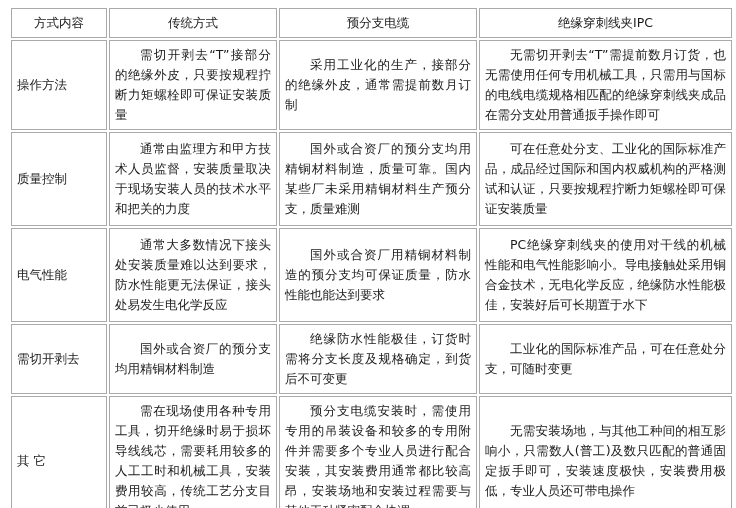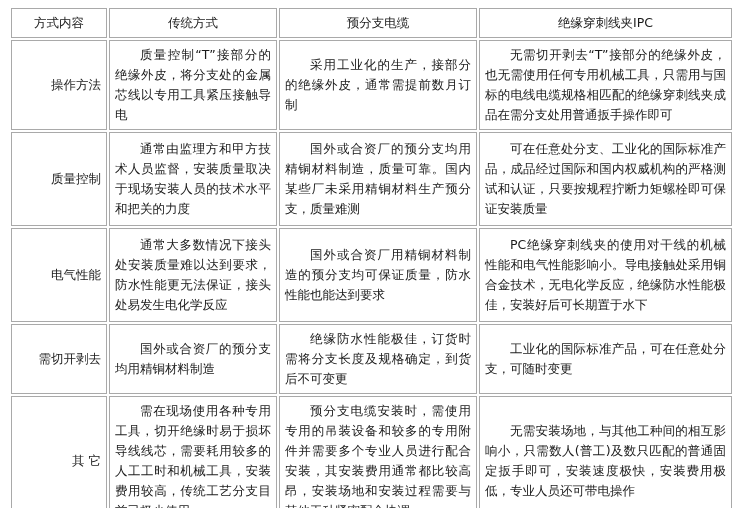--- a/index.html
+++ b/index.html
@@ -45,21 +45,21 @@
   col.c2 { width: 168px; }
   col.c3 { width: 198px; }
   col.c4 { width: 253px; }
 
   thead th {
     text-align: center;
     height: 28px;
     padding: 2px 4px;
   }
   td.label {
-    text-align: right;
+    text-align: left;
     white-space: nowrap;
   }
   td.body {
     text-align: justify;
     text-align-last: left;
     text-indent: 2em;
     word-break: break-all;
   }
   
   tr.r1 td { height: 86px; }
@@ -83,23 +83,23 @@
       <tr>
         <th>方式内容</th>
         <th>传统方式</th>
         <th>预分支电缆</th>
         <th>绝缘穿刺线夹IPC</th>
       </tr>
     </thead>
     <tbody>
       <tr class="r1">
         <td class="label">操作方法</td>
-        <td class="body">质量控制“T”接部分的绝缘外皮，将分支处的金属芯线以专用工具紧压接触导电</td>
+        <td class="body">需切开剥去“T”接部分的绝缘外皮，只要按规程拧断力矩螺栓即可保证安装质量</td>
         <td class="body">采用工业化的生产，接部分的绝缘外皮，通常需提前数月订制</td>
-        <td class="body">无需切开剥去“T”接部分的绝缘外皮，也无需使用任何专用机械工具，只需用与国标的电线电缆规格相匹配的绝缘穿刺线夹成品在需分支处用普通扳手操作即可</td>
+        <td class="body">无需切开剥去“T”需提前数月订货，也无需使用任何专用机械工具，只需用与国标的电线电缆规格相匹配的绝缘穿刺线夹成品在需分支处用普通扳手操作即可</td>
       </tr>
       <tr class="r2">
         <td class="label">质量控制</td>
         <td class="body">通常由监理方和甲方技术人员监督，安装质量取决于现场安装人员的技术水平和把关的力度</td>
         <td class="body">国外或合资厂的预分支均用精铜材料制造，质量可靠。国内某些厂未采用精铜材料生产预分支，质量难测</td>
         <td class="body">可在任意处分支、工业化的国际标准产品，成品经过国际和国内权威机构的严格测试和认证，只要按规程拧断力矩螺栓即可保证安装质量</td>
       </tr>
       <tr class="r3">
         <td class="label">电气性能</td>
         <td class="body">通常大多数情况下接头处安装质量难以达到要求，防水性能更无法保证，接头处易发生电化学反应</td>

